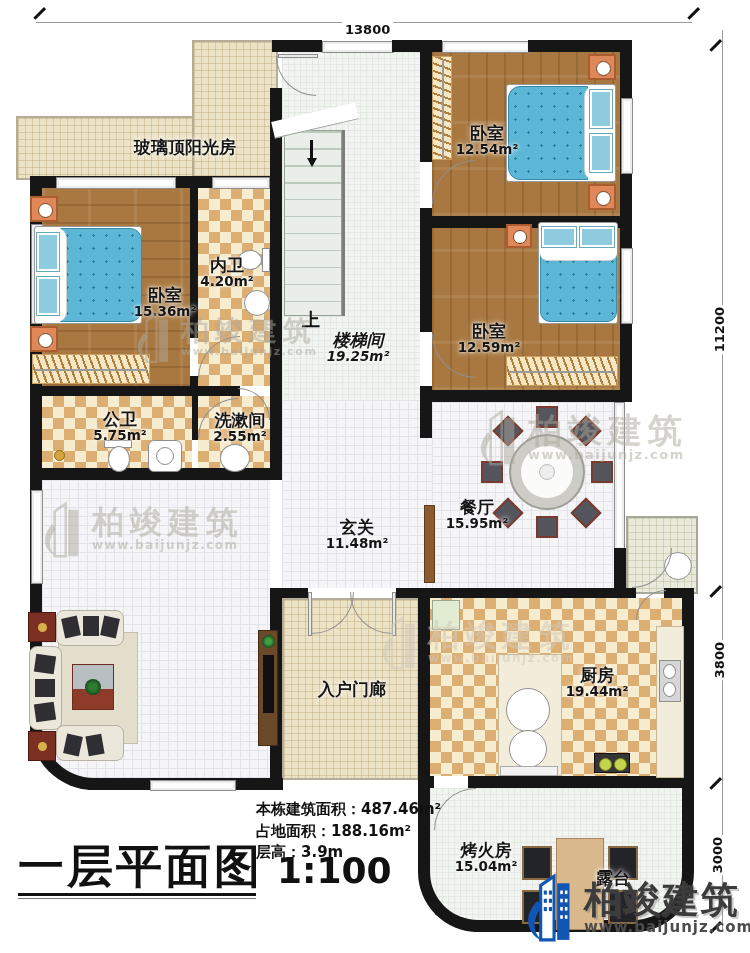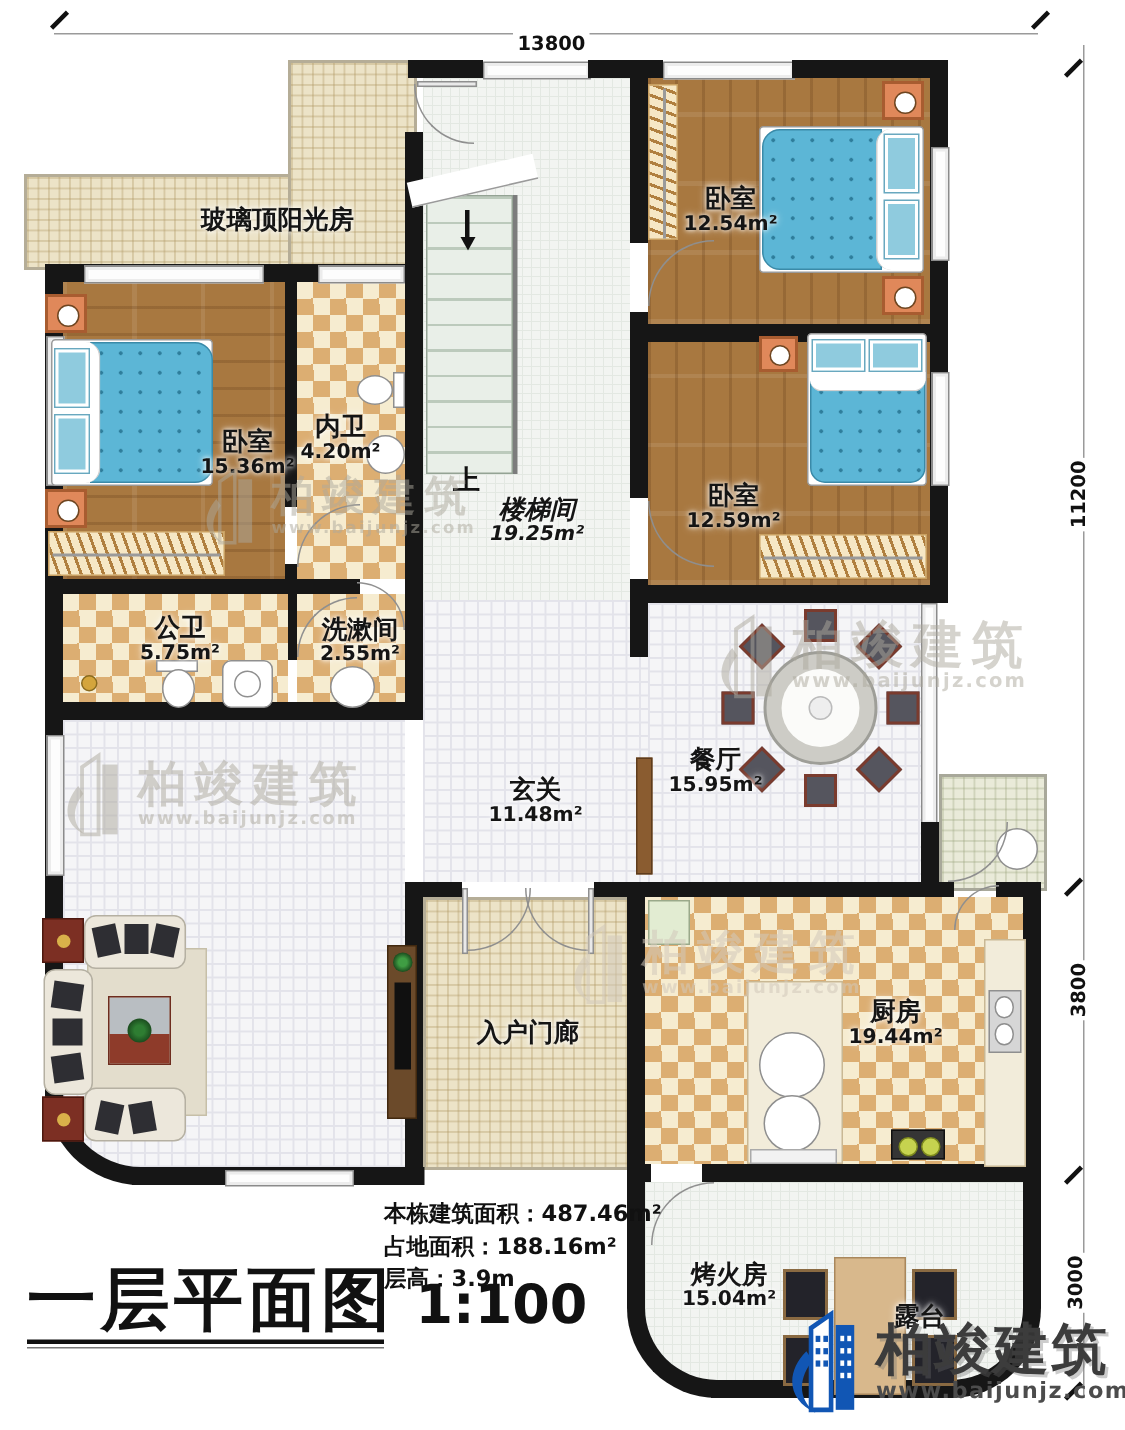--- a/index.html
+++ b/index.html
@@ -295,21 +295,21 @@
   <div class="a doorarc" style="left:636px;top:590px;width:30px;height:30px;border-top:1.5px solid #8f8f8f;border-left:1.5px solid #8f8f8f;border-top-left-radius:100%;"></div>
   <div class="a doorarc" style="left:434px;top:788px;width:42px;height:42px;border-top:1.5px solid #8f8f8f;border-left:1.5px solid #8f8f8f;border-top-left-radius:100%;"></div>
 
   <div class="a rlabel" style="left:110px;top:138px;width:150px;">
       <div class="rn">玻璃顶阳光房</div>
     </div>
   <div class="a rlabel" style="left:120px;top:286px;width:90px;">
       <div class="rn">卧室</div>
       <div class="ra">15.36m²</div>
     </div>
-  <div class="a rlabel" style="left:192px;top:256px;width:70px;margin-top:20px;">
+  <div class="a rlabel" style="left:192px;top:256px;width:70px;">
       <div class="rn">内卫</div>
       <div class="ra">4.20m²</div>
     </div>
   <div class="a rlabel" style="left:316px;top:331px;width:84px;font-style:italic;">
       <div class="rn">楼梯间</div>
       <div class="ra">19.25m²</div>
     </div>
   <div class="a rlabel" style="left:442px;top:124px;width:90px;">
       <div class="rn">卧室</div>
       <div class="ra">12.54m²</div>

